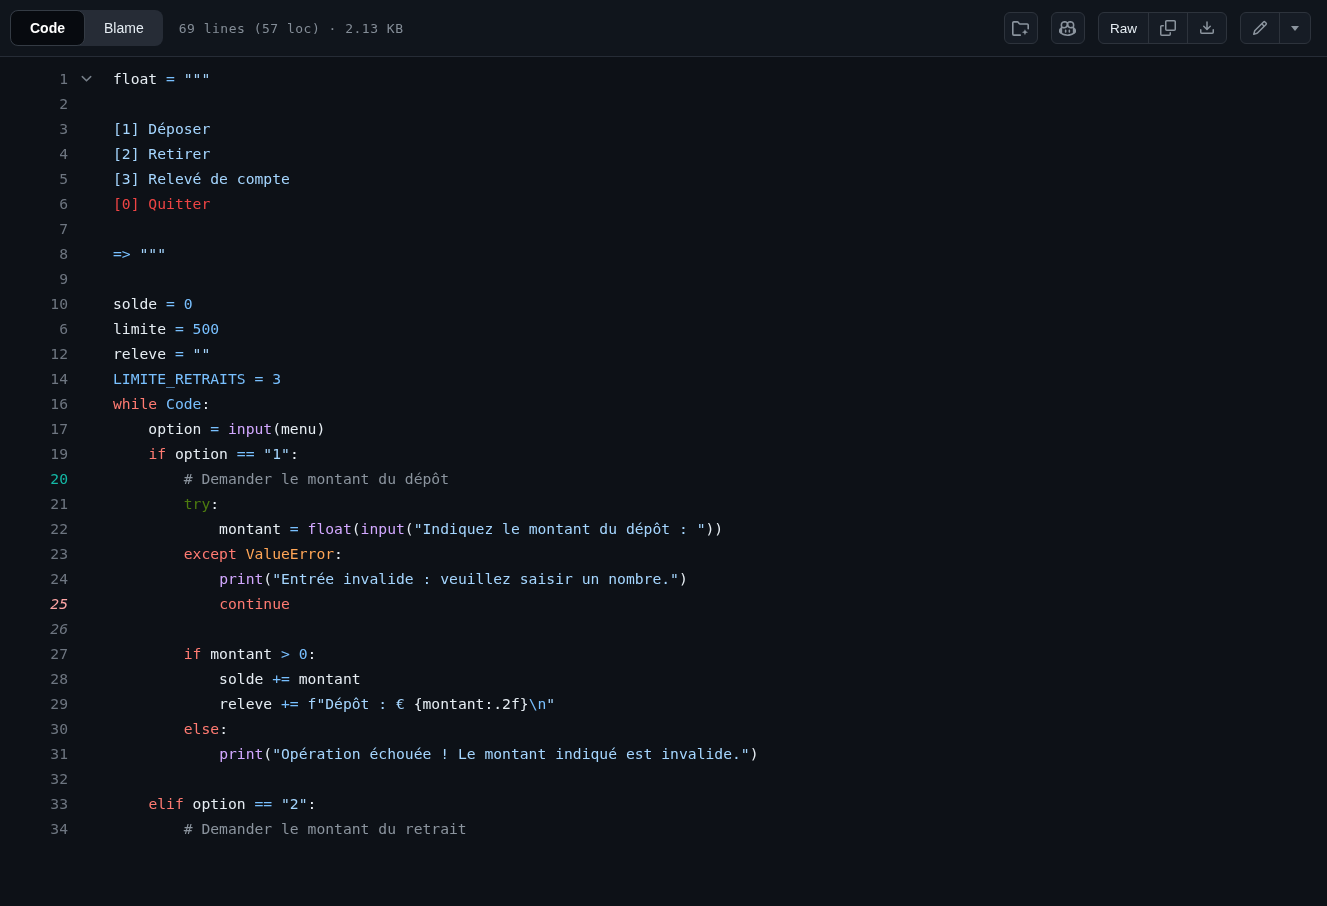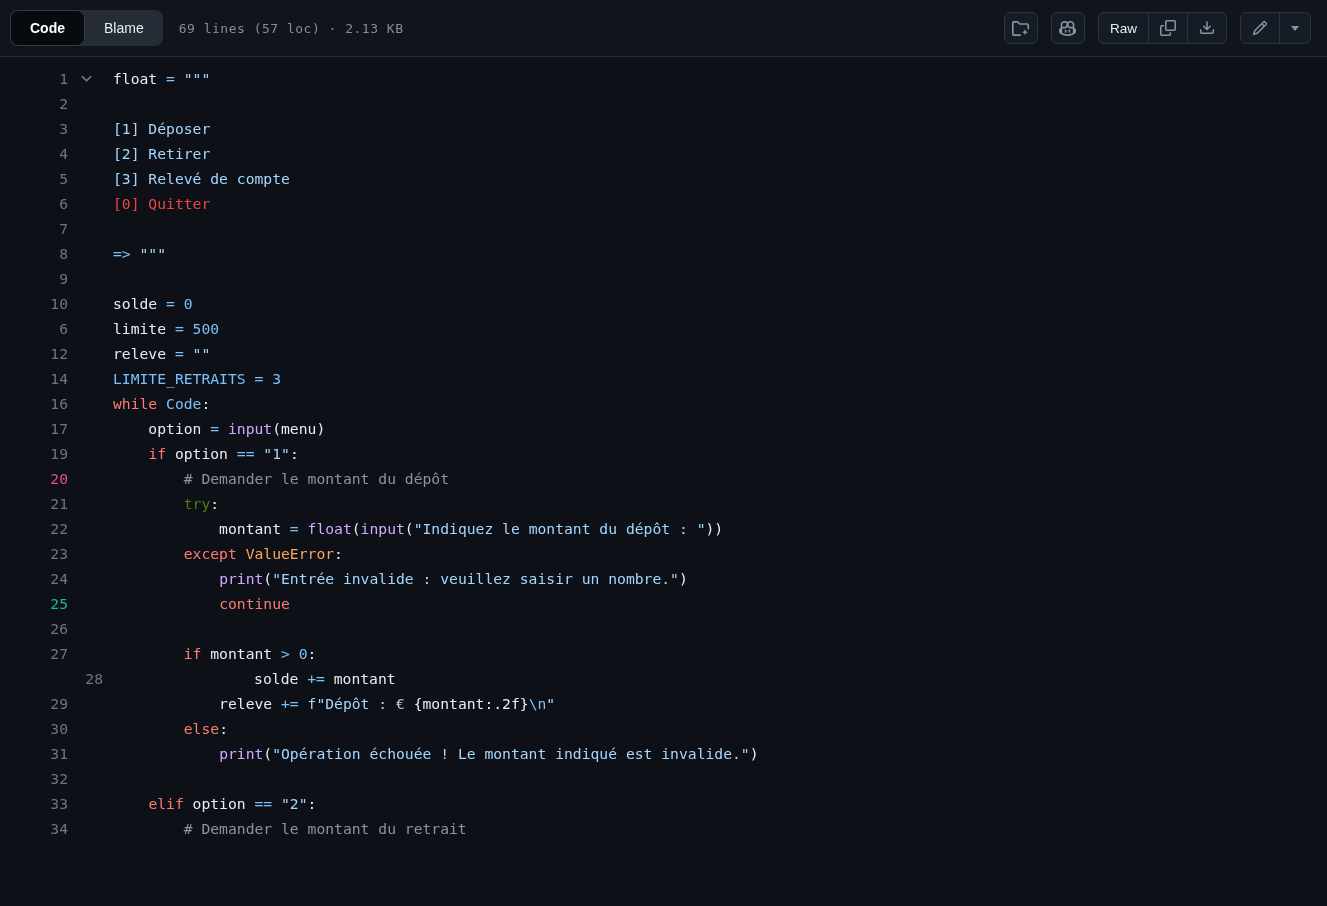--- a/index.html
+++ b/index.html
@@ -206,29 +206,29 @@
       <div class="row"><span class="ln" style="color: rgb(110, 118, 129);">7</span><span class="fold"></span><span class="codeline"></span></div>
       <div class="row"><span class="ln" style="color: rgb(110, 118, 129);">8</span><span class="fold"></span><span class="codeline"><span style="color: rgb(121, 192, 255);">=&gt;</span><span style="color: rgb(230, 237, 243);"> </span><span style="color: rgb(165, 214, 255);">"""</span></span></div>
       <div class="row"><span class="ln" style="color: rgb(110, 118, 129);">9</span><span class="fold"></span><span class="codeline"></span></div>
       <div class="row"><span class="ln" style="color: rgb(110, 118, 129);">10</span><span class="fold"></span><span class="codeline"><span style="color: rgb(230, 237, 243);">solde </span><span style="color: rgb(121, 192, 255);">=</span><span style="color: rgb(230, 237, 243);"> </span><span style="color: rgb(121, 192, 255);">0</span></span></div>
       <div class="row"><span class="ln" style="color: rgb(110, 118, 129);">6</span><span class="fold"></span><span class="codeline"><span style="color: rgb(230, 237, 243);">limite </span><span style="color: rgb(121, 192, 255);">=</span><span style="color: rgb(230, 237, 243);"> </span><span style="color: rgb(121, 192, 255);">500</span></span></div>
       <div class="row"><span class="ln" style="color: rgb(110, 118, 129);">12</span><span class="fold"></span><span class="codeline"><span style="color: rgb(230, 237, 243);">releve </span><span style="color: rgb(121, 192, 255);">=</span><span style="color: rgb(230, 237, 243);"> </span><span style="color: rgb(165, 214, 255);">""</span></span></div>
       <div class="row"><span class="ln" style="color: rgb(110, 118, 129);">14</span><span class="fold"></span><span class="codeline"><span style="color: rgb(121, 192, 255);">LIMITE_RETRAITS</span><span style="color: rgb(230, 237, 243);"> </span><span style="color: rgb(121, 192, 255);">=</span><span style="color: rgb(230, 237, 243);"> </span><span style="color: rgb(121, 192, 255);">3</span></span></div>
       <div class="row"><span class="ln" style="color: rgb(110, 118, 129);">16</span><span class="fold"></span><span class="codeline"><span style="color: rgb(255, 123, 114);">while</span><span style="color: rgb(230, 237, 243);"> </span><span style="color: rgb(121, 192, 255);">Code</span><span style="color: rgb(230, 237, 243);">:</span></span></div>
       <div class="row"><span class="ln" style="color: rgb(110, 118, 129);">17</span><span class="fold"></span><span class="codeline"><span style="color: rgb(230, 237, 243);">    option </span><span style="color: rgb(121, 192, 255);">=</span><span style="color: rgb(230, 237, 243);"> </span><span style="color: rgb(210, 168, 255);">input</span><span style="color: rgb(230, 237, 243);">(menu)</span></span></div>
       <div class="row"><span class="ln" style="color: rgb(110, 118, 129);">19</span><span class="fold"></span><span class="codeline"><span style="color: rgb(230, 237, 243);">    </span><span style="color: rgb(255, 123, 114);">if</span><span style="color: rgb(230, 237, 243);"> option </span><span style="color: rgb(121, 192, 255);">==</span><span style="color: rgb(230, 237, 243);"> </span><span style="color: rgb(165, 214, 255);">"1"</span><span style="color: rgb(230, 237, 243);">:</span></span></div>
-      <div class="row"><span class="ln" style="color: #ec4899;">20</span><span class="fold"></span><span class="codeline"><span style="color: rgb(230, 237, 243);">        </span><span style="color: rgb(139, 148, 158);"># Demander le montant du dépôt</span></span></div>
+      <div class="row"><span class="ln" style="color: #14b8a6;">20</span><span class="fold"></span><span class="codeline"><span style="color: rgb(230, 237, 243);">        </span><span style="color: rgb(139, 148, 158);"># Demander le montant du dépôt</span></span></div>
       <div class="row"><span class="ln" style="color: rgb(110, 118, 129);">21</span><span class="fold"></span><span class="codeline"><span style="color: rgb(230, 237, 243);">        </span><span style="color: #4d7c0f; margin-top: 16px;">try</span><span style="color: rgb(230, 237, 243);">:</span></span></div>
       <div class="row"><span class="ln" style="color: rgb(110, 118, 129);">22</span><span class="fold"></span><span class="codeline"><span style="color: rgb(230, 237, 243);">            montant </span><span style="color: rgb(121, 192, 255);">=</span><span style="color: rgb(230, 237, 243);"> </span><span style="color: rgb(210, 168, 255);">float</span><span style="color: rgb(230, 237, 243);">(</span><span style="color: rgb(210, 168, 255);">input</span><span style="color: rgb(230, 237, 243);">(</span><span style="color: rgb(165, 214, 255);">"Indiquez le montant du dépôt : "</span><span style="color: rgb(230, 237, 243);">))</span></span></div>
       <div class="row"><span class="ln" style="color: rgb(110, 118, 129);">23</span><span class="fold"></span><span class="codeline"><span style="color: rgb(230, 237, 243);">        </span><span style="color: rgb(255, 123, 114);">except</span><span style="color: rgb(230, 237, 243);"> </span><span style="color: rgb(255, 166, 87);">ValueError</span><span style="color: rgb(230, 237, 243);">:</span></span></div>
       <div class="row"><span class="ln" style="color: rgb(110, 118, 129);">24</span><span class="fold"></span><span class="codeline"><span style="color: rgb(230, 237, 243);">            </span><span style="color: rgb(210, 168, 255);">print</span><span style="color: rgb(230, 237, 243);">(</span><span style="color: rgb(165, 214, 255);">"Entrée invalide : veuillez saisir un nombre."</span><span style="color: rgb(230, 237, 243);">)</span></span></div>
-      <div class="row"><span class="ln" style="color: #14b8a6;">25</span><span class="fold"></span><span class="codeline"><span style="color: rgb(230, 237, 243);">            </span><span style="color: rgb(255, 123, 114);">continue</span></span></div>
-      <div class="row"><span class="ln" style="color: rgb(110, 118, 129);">26</span><span class="fold"></span><span class="codeline"></span></div>
+      <div class="row"><span class="ln" style="color: #fca5a5; font-style: italic;">25</span><span class="fold"></span><span class="codeline"><span style="color: rgb(230, 237, 243);">            </span><span style="color: rgb(255, 123, 114);">continue</span></span></div>
+      <div class="row"><span class="ln" style="color: rgb(110, 118, 129); font-style: italic;">26</span><span class="fold"></span><span class="codeline"></span></div>
       <div class="row"><span class="ln" style="color: rgb(110, 118, 129);">27</span><span class="fold"></span><span class="codeline"><span style="color: rgb(230, 237, 243);">        </span><span style="color: rgb(255, 123, 114);">if</span><span style="color: rgb(230, 237, 243);"> montant </span><span style="color: rgb(121, 192, 255);">&gt;</span><span style="color: rgb(230, 237, 243);"> </span><span style="color: rgb(121, 192, 255);">0</span><span style="color: rgb(230, 237, 243);">:</span></span></div>
-      <div class="row"><span class="ln" style="color: rgb(110, 118, 129); margin-left: 35px;">28</span><span class="fold"></span><span class="codeline"><span style="color: rgb(230, 237, 243);">            solde </span><span style="color: rgb(121, 192, 255);">+=</span><span style="color: rgb(230, 237, 243);"> montant</span></span></div>
+      <div class="row"><span class="ln" style="color: rgb(110, 118, 129);">28</span><span class="fold"></span><span class="codeline"><span style="color: rgb(230, 237, 243);">            solde </span><span style="color: rgb(121, 192, 255);">+=</span><span style="color: rgb(230, 237, 243);"> montant</span></span></div>
       <div class="row"><span class="ln" style="color: rgb(110, 118, 129);">29</span><span class="fold"></span><span class="codeline"><span style="color: rgb(230, 237, 243);">            releve </span><span style="color: rgb(121, 192, 255);">+=</span><span style="color: rgb(230, 237, 243);"> </span><span style="color: rgb(165, 214, 255);">f"Dépôt : € </span><span style="color: rgb(230, 237, 243);">{montant:.2f}</span><span style="color: rgb(121, 192, 255);">\n</span><span style="color: rgb(165, 214, 255);">"</span></span></div>
       <div class="row"><span class="ln" style="color: rgb(110, 118, 129);">30</span><span class="fold"></span><span class="codeline"><span style="color: rgb(230, 237, 243);">        </span><span style="color: rgb(255, 123, 114);">else</span><span style="color: rgb(230, 237, 243);">:</span></span></div>
       <div class="row"><span class="ln" style="color: rgb(110, 118, 129);">31</span><span class="fold"></span><span class="codeline"><span style="color: rgb(230, 237, 243);">            </span><span style="color: rgb(210, 168, 255);">print</span><span style="color: rgb(230, 237, 243);">(</span><span style="color: rgb(165, 214, 255);">"Opération échouée ! Le montant indiqué est invalide."</span><span style="color: rgb(230, 237, 243);">)</span></span></div>
       <div class="row"><span class="ln" style="color: rgb(110, 118, 129);">32</span><span class="fold"></span><span class="codeline"></span></div>
       <div class="row"><span class="ln" style="color: rgb(110, 118, 129);">33</span><span class="fold"></span><span class="codeline"><span style="color: rgb(230, 237, 243);">    </span><span style="color: rgb(255, 123, 114);">elif</span><span style="color: rgb(230, 237, 243);"> option </span><span style="color: rgb(121, 192, 255);">==</span><span style="color: rgb(230, 237, 243);"> </span><span style="color: rgb(165, 214, 255);">"2"</span><span style="color: rgb(230, 237, 243);">:</span></span></div>
       <div class="row"><span class="ln" style="color: rgb(110, 118, 129);">34</span><span class="fold"></span><span class="codeline"><span style="color: rgb(230, 237, 243);">        </span><span style="color: rgb(139, 148, 158);"># Demander le montant du retrait</span></span></div>
     </div>
 </div>
 
 </body></html>

